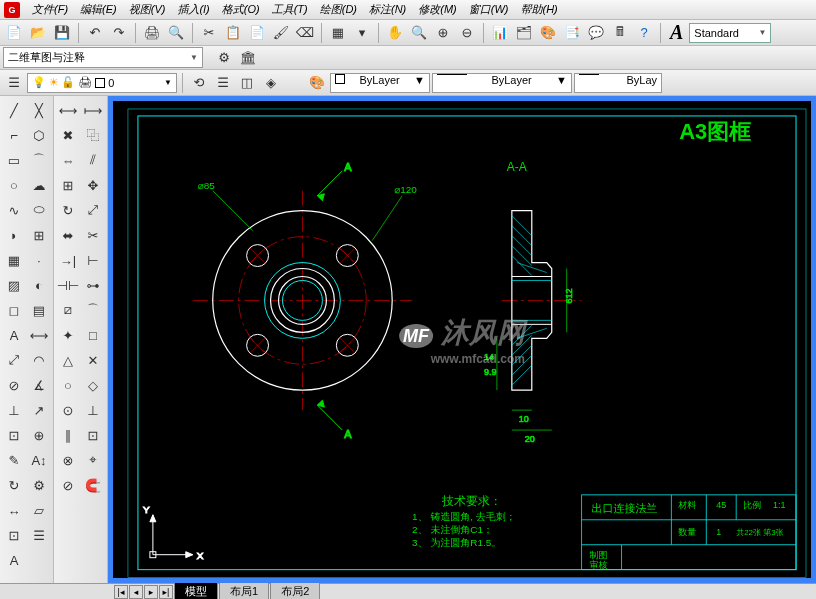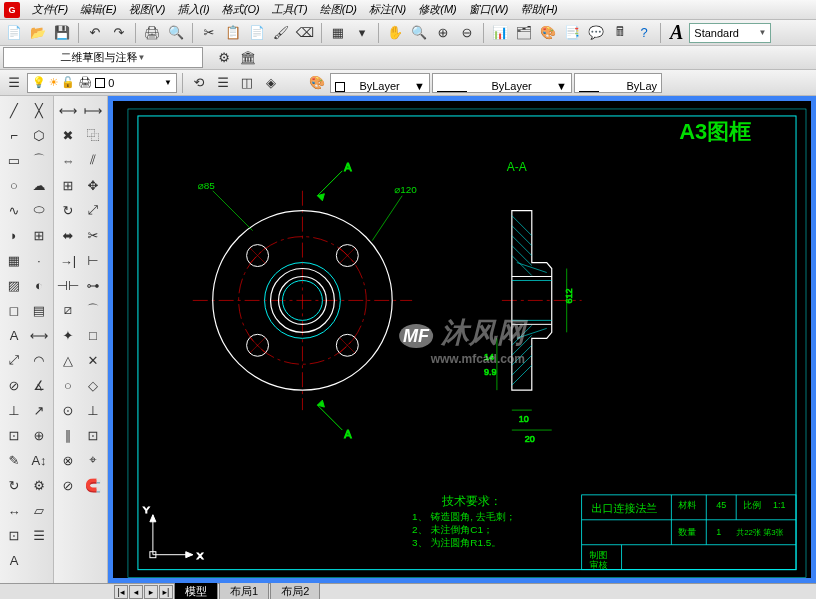--- a/index.html
+++ b/index.html
@@ -10,30 +10,30 @@
 .menubar .mitem { padding: 2px 6px; cursor: default; font-style: italic; }
 
 .toolbar { height: 26px; background: linear-gradient(#f4f4f4,#dcdcdc); display: flex; align-items: center; padding: 0 3px; border-bottom: 1px solid #bbb; gap:2px; }
 .tbtn { width: 22px; height: 22px; display:flex;align-items:center;justify-content:center; border: 1px solid transparent; border-radius:2px; font-size:13px; color:#333;}
 .tsep { width:1px; height:20px; background:#aaa; margin:0 3px; }
 .style-label { font-size:20px; font-style:italic; font-family:serif; font-weight:bold; color:#000; padding:0 4px;}
 .style-select { width: 82px; height:20px; border:1px solid #7a9; background:#fff; padding:0 4px; display:flex; align-items:center; justify-content:space-between;}
 .style-select .arrow{font-size:8px;color:#555;}
 
 .tb2 { height: 24px; }
-.annot-select { width: 200px; height:21px; border:1px solid #999; background:#fff; padding:8px 4px; display:flex; align-items:center; justify-content:center; margin-right:8px;}
+.annot-select { width: 200px; height:21px; border:1px solid #999; background:#fff; padding:8px 4px; display:flex; align-items:center; justify-content:space-between; margin-right:8px;}
 .annot-select .arrow{font-size:8px;color:#555;}
 
 .tb3 { height: 26px; }
 .layer-sel { width: 150px; height:20px; border:1px solid #999; background:#fff; padding:0 4px; display:flex; align-items:center; gap:3px;}
 .layer-sel .bulb{color:#cc0;}
 .layer-sel .sun{color:#f90;}
 .layer-sel .lock{color:#888;}
 .layer-sel .sq{width:10px;height:10px;background:#fff;border:1px solid #000;}
-.prop-sel { width: 100px; height:20px; border:1px solid #999; background:#fff; padding:0 4px; display:flex; align-items:flex-end; justify-content:space-between; gap:3px;}
+.prop-sel { width: 100px; height:20px; border:1px solid #999; background:#fff; padding:0 4px; display:flex; align-items:flex-start; justify-content:space-between; gap:3px;}
 .prop-sel .sq{width:10px;height:10px;background:#fff;border:1px solid #000;}
 
 .workspace { display:flex; height: calc(599px - 20px - 26px - 24px - 26px - 16px); }
 .ltool { width: 54px; background: linear-gradient(90deg,#f0f0f0,#e0e0e0); border-right:1px solid #bbb; display:flex; flex-wrap:wrap; align-content:flex-start; padding:2px; gap:1px;}
 .ltool .tbtn { width:24px; height:24px; }
 .ltool2 { width: 54px; background: linear-gradient(90deg,#f0f0f0,#e0e0e0); border-right:1px solid #bbb; display:flex; flex-wrap:wrap; align-content:flex-start; padding:2px; gap:1px;}
 .ltool2 .tbtn { width:24px; height:24px; }
 
 .canvas-wrap { flex:1; position:relative; background:#000; overflow:hidden; border:5px solid #3b82f6;}
 .canvas { position:absolute; inset:0; }

